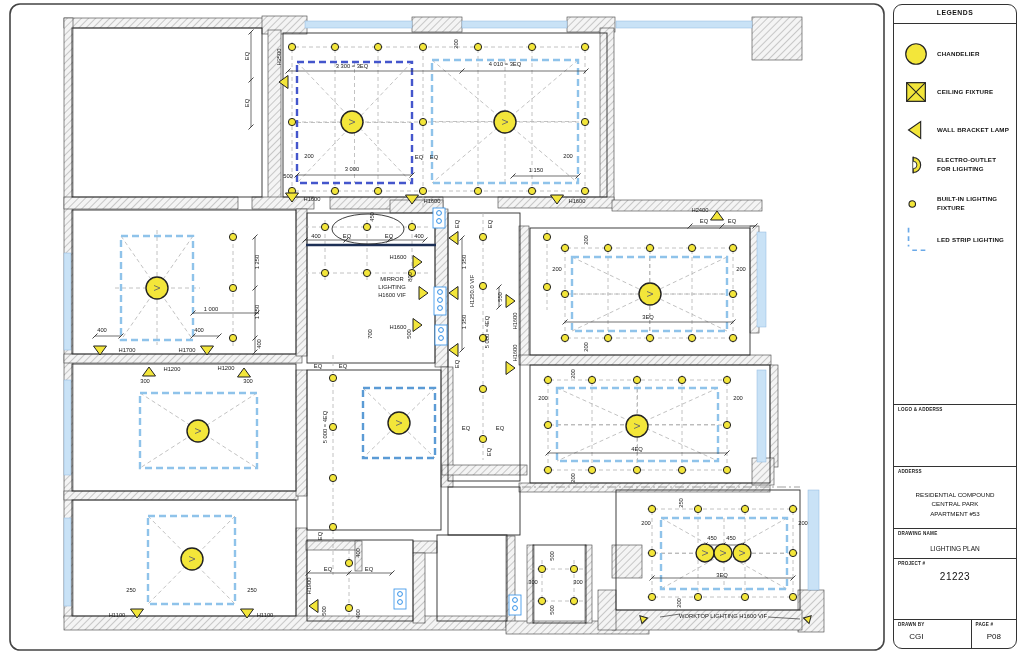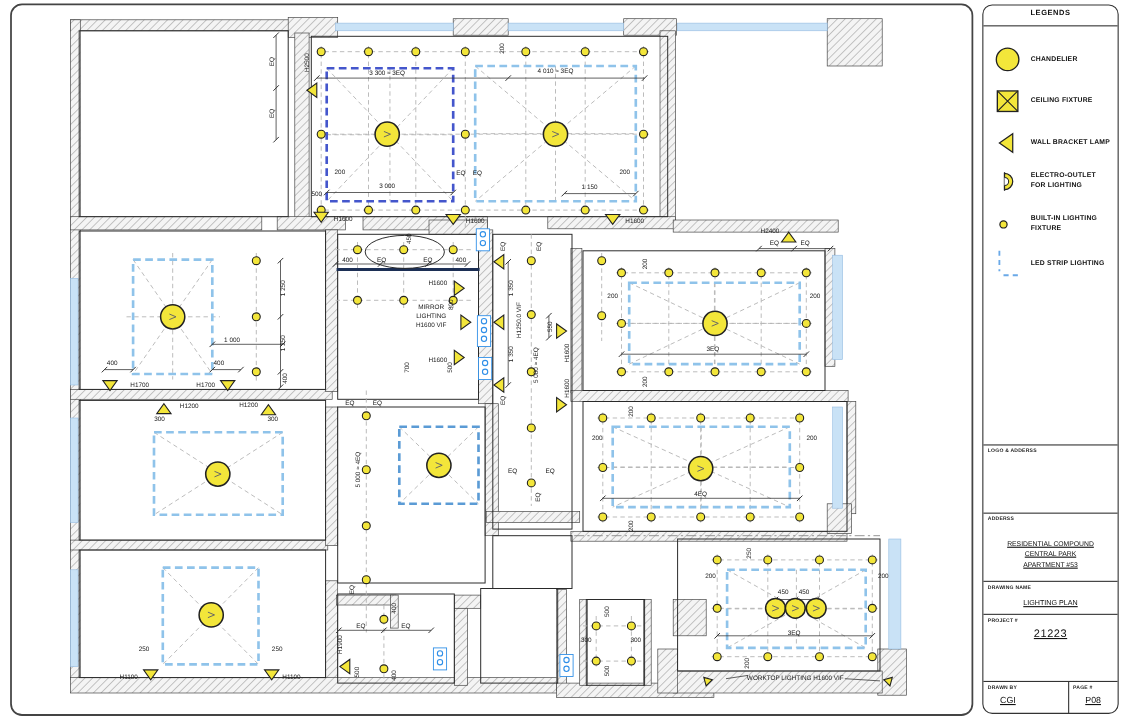--- a/index.html
+++ b/index.html
@@ -8,21 +8,21 @@
   svg.plan{position:absolute;left:0;top:0;width:1024px;height:655px;}
   
   .legend-panel{position:absolute;left:893px;top:4px;width:122px;height:643px;
     border:1.5px solid #333;border-radius:9px;background:#fff;}
   .legend-title-row{position:absolute;top:0;left:0;right:0;height:14px;border-bottom:1.2px solid #333;
     text-align:center;font-size:6.8px;font-weight:bold;letter-spacing:.5px;padding-top:4px;color:#111;}
   .legend-item{position:absolute;left:8px;right:2px;display:flex;align-items:center;gap:7px;height:34px;}
   .legend-label{font-size:6.2px;font-weight:bold;color:#111;white-space:pre-line;line-height:1.4;letter-spacing:.2px;}
   .tb-sec{position:absolute;left:0;right:0;border-top:1.2px solid #333;}
   .tb-label{position:absolute;top:2px;left:4px;font-size:4.6px;color:#222;letter-spacing:.2px;font-weight:bold;}
-  .tb-value{position:absolute;left:0;right:0;text-align:center;color:#111;text-decoration:underline;}
+  .tb-value{position:absolute;left:0;right:0;text-align:center;color:#111;}
   .tb-addr{top:23px;font-size:6.2px;line-height:1.5;font-weight:500;}
   .tb-name{top:16px;font-size:6.5px;font-weight:500;}
   .tb-proj{top:12px;font-size:10px;letter-spacing:.5px;}
   .tb-date{top:12px;font-size:8px;}
   .tb-split{position:absolute;inset:0;display:flex;gap:32px;}
   .tb-cell{position:relative;flex:1;}
   .tb-cell+.tb-cell{border-left:1.2px solid #333;}
   .tb-by{top:12px;font-size:8px;}
 </style>
 </head>

